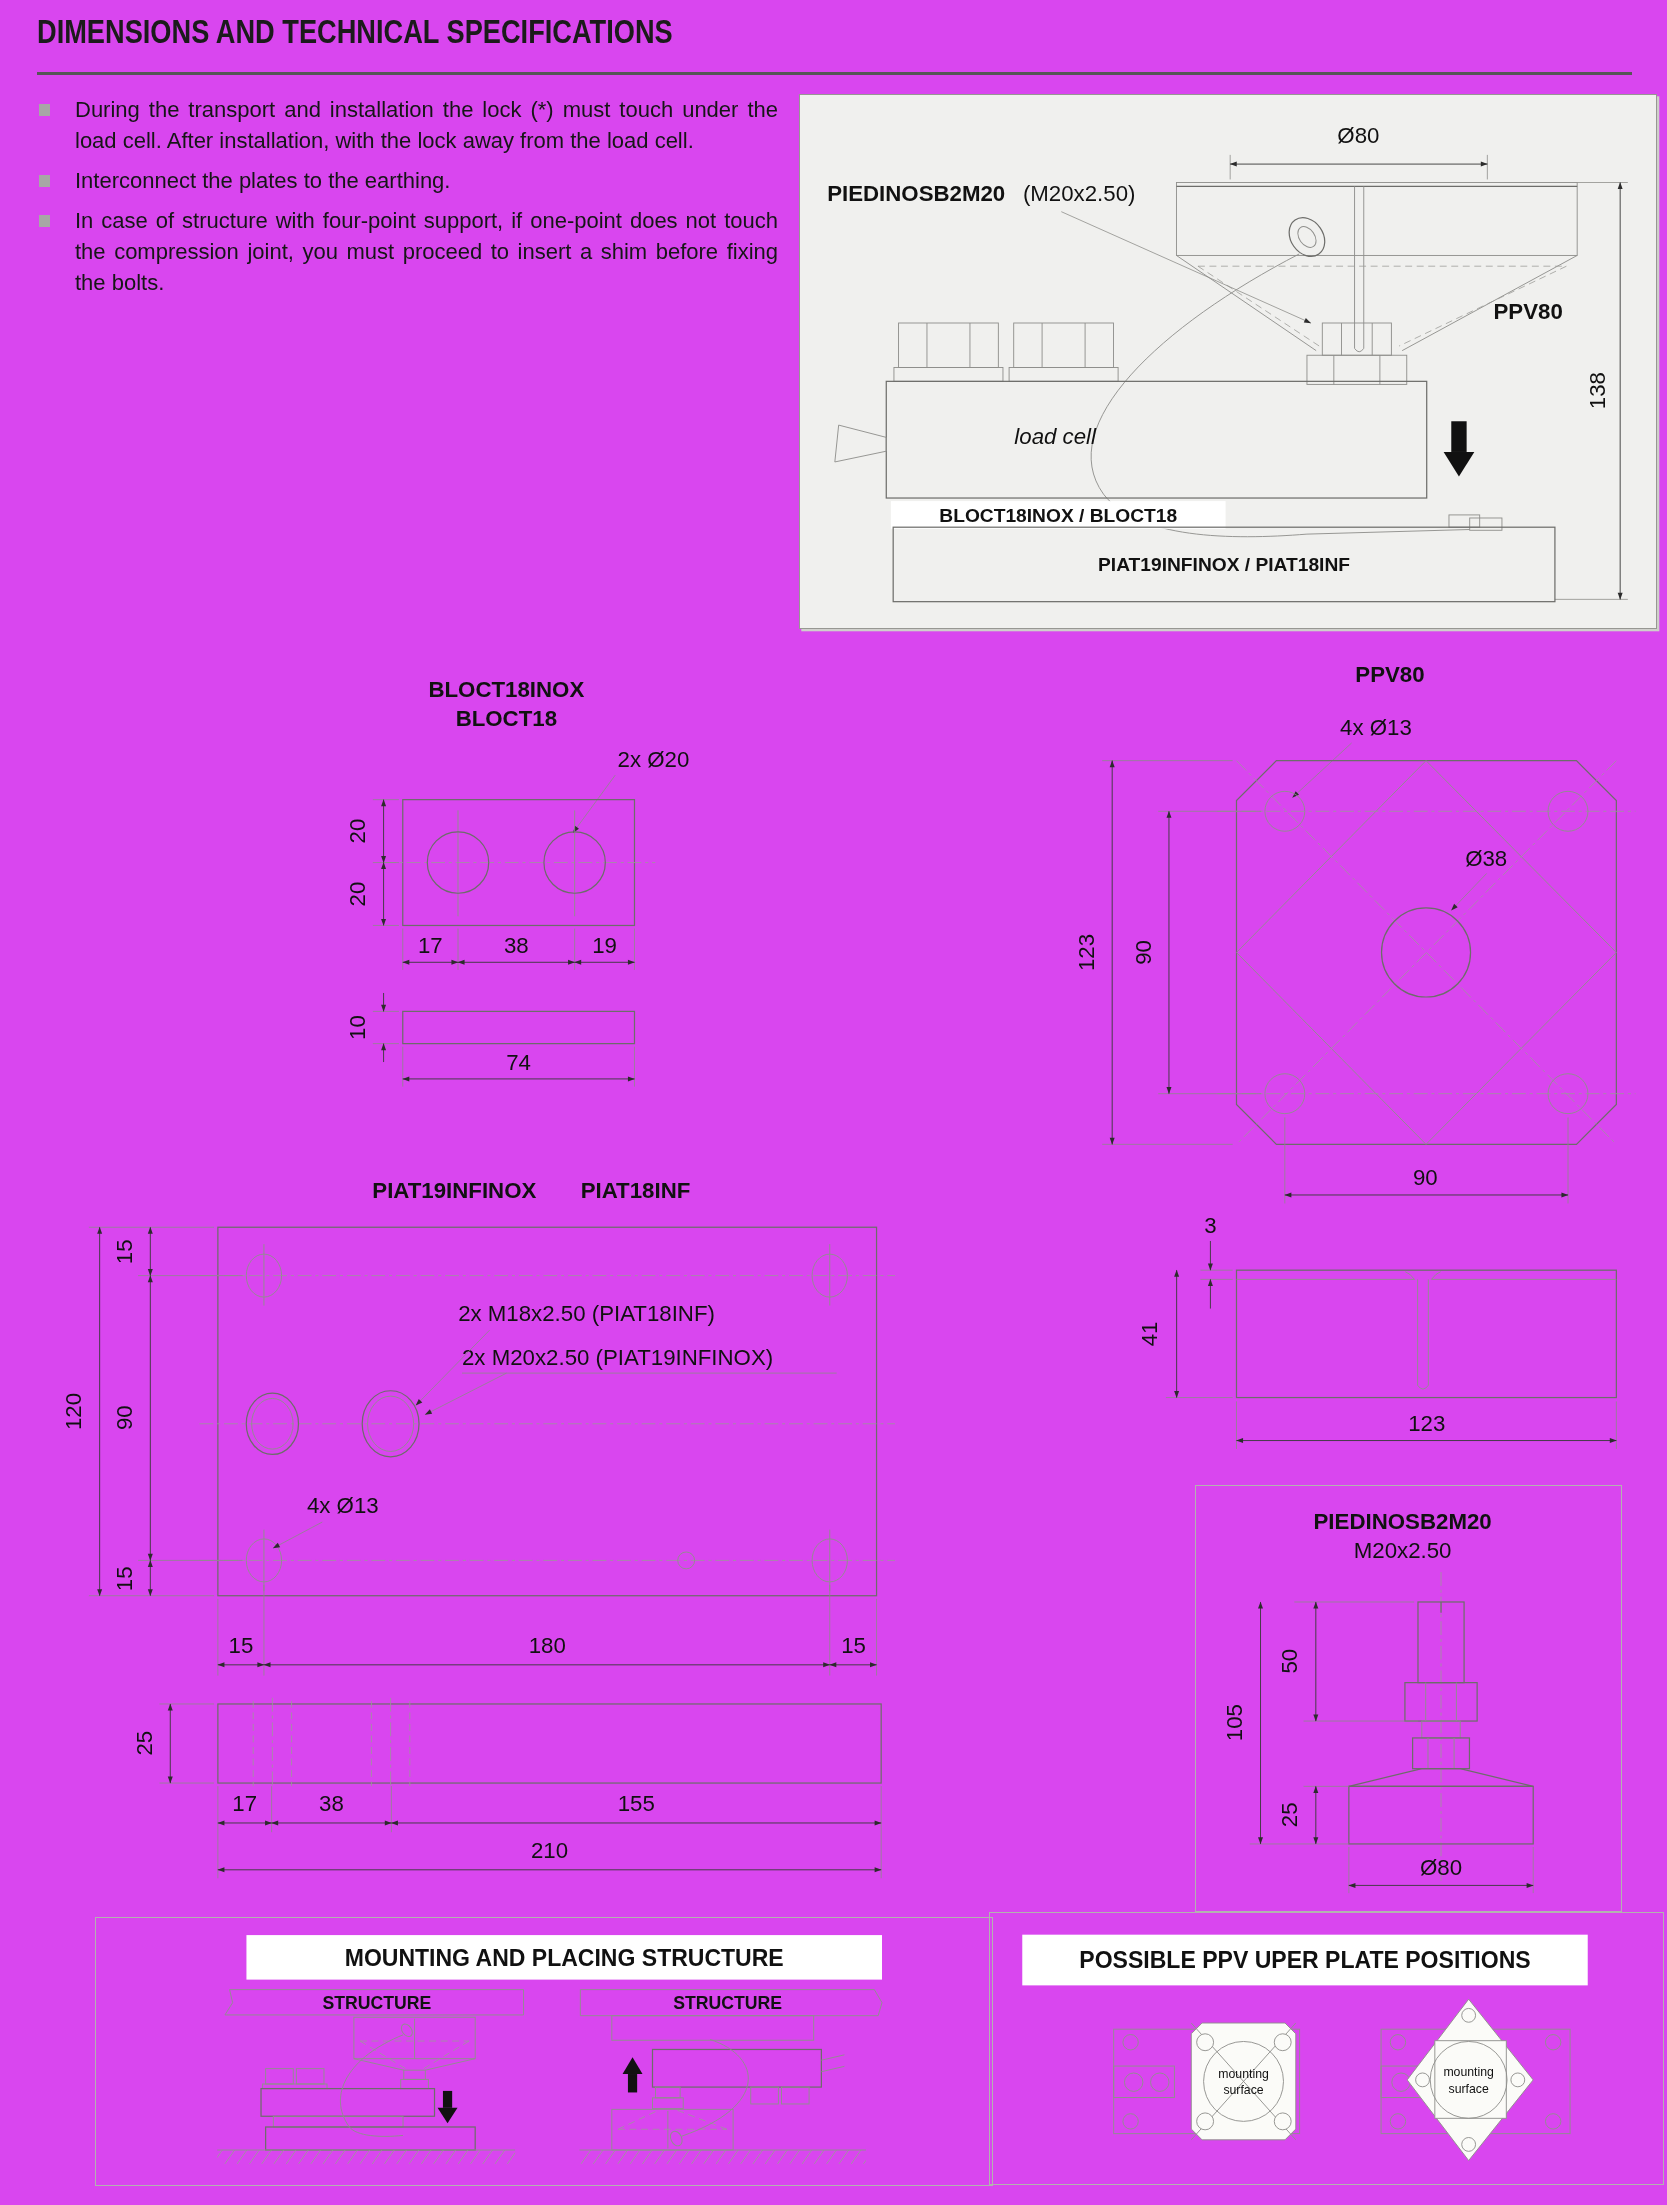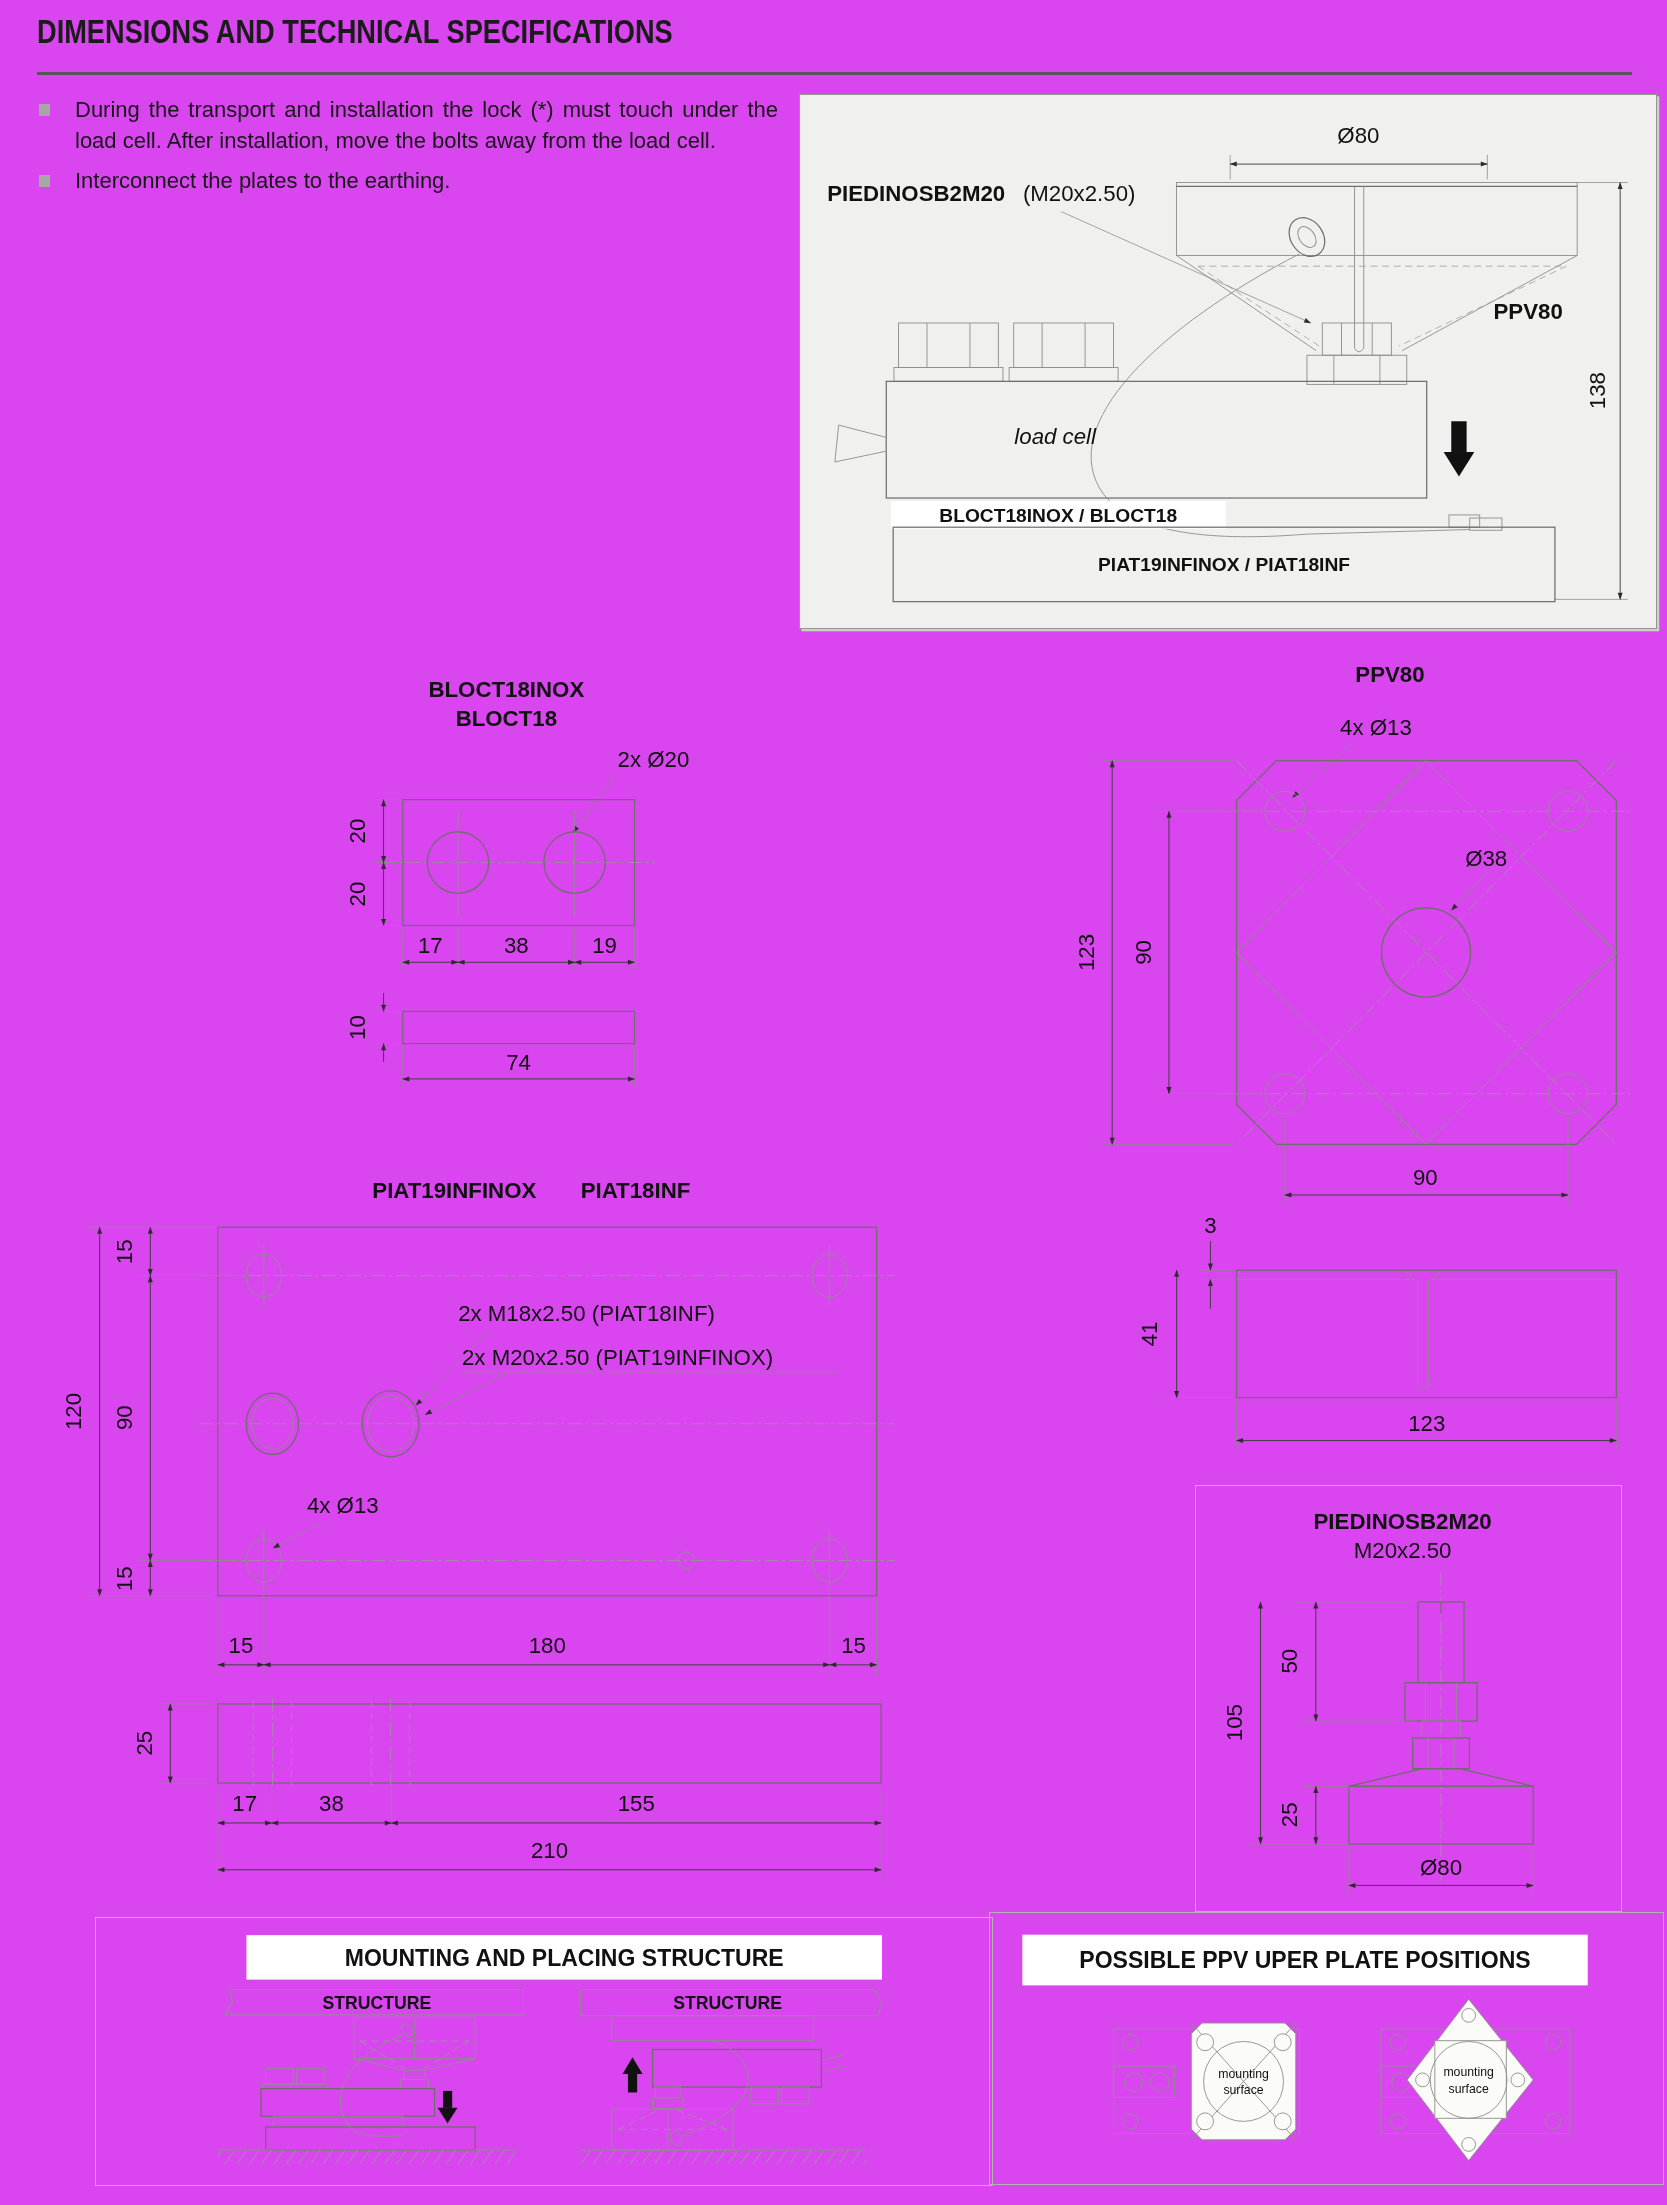--- a/index.html
+++ b/index.html
@@ -36,22 +36,23 @@
 </style>
 </head>
 <body>
 
 <div id="page">
 
   <div class="abs" id="main-title">DIMENSIONS AND TECHNICAL SPECIFICATIONS</div>
   <div class="abs" id="title-rule"></div>
 
   <div class="abs" id="bullets">
-    <div class="bullet"><span>During the transport and installation the lock (*) must touch under the load cell. After installation, move the bolts away from the load cell.</span></div>
+    <div class="bullet"><span>During the transport and installation the lock (*) must touch under the load cell. After installation, with the lock away from the load cell.</span></div>
     <div class="bullet"><span>Interconnect the plates to the earthing.</span></div>
+    <div class="bullet"><span>In case of structure with four-point support, if one-point does not touch the compression joint, you must proceed to insert a shim before fixing the bolts.</span></div>
   </div>
 
   <div class="abs" id="assembly-box">
     <svg width="855" height="532" viewBox="0 0 1113 693">
       <defs>
         <marker id="arwA" viewBox="0 0 10 10" markerWidth="13" markerHeight="9" refX="9.5" refY="5" orient="auto-start-reverse" markerUnits="userSpaceOnUse">
           <path d="M0,1.4 L10,5 L0,8.6 z" fill="#2c2c2c"></path>
         </marker>
       </defs>
 

